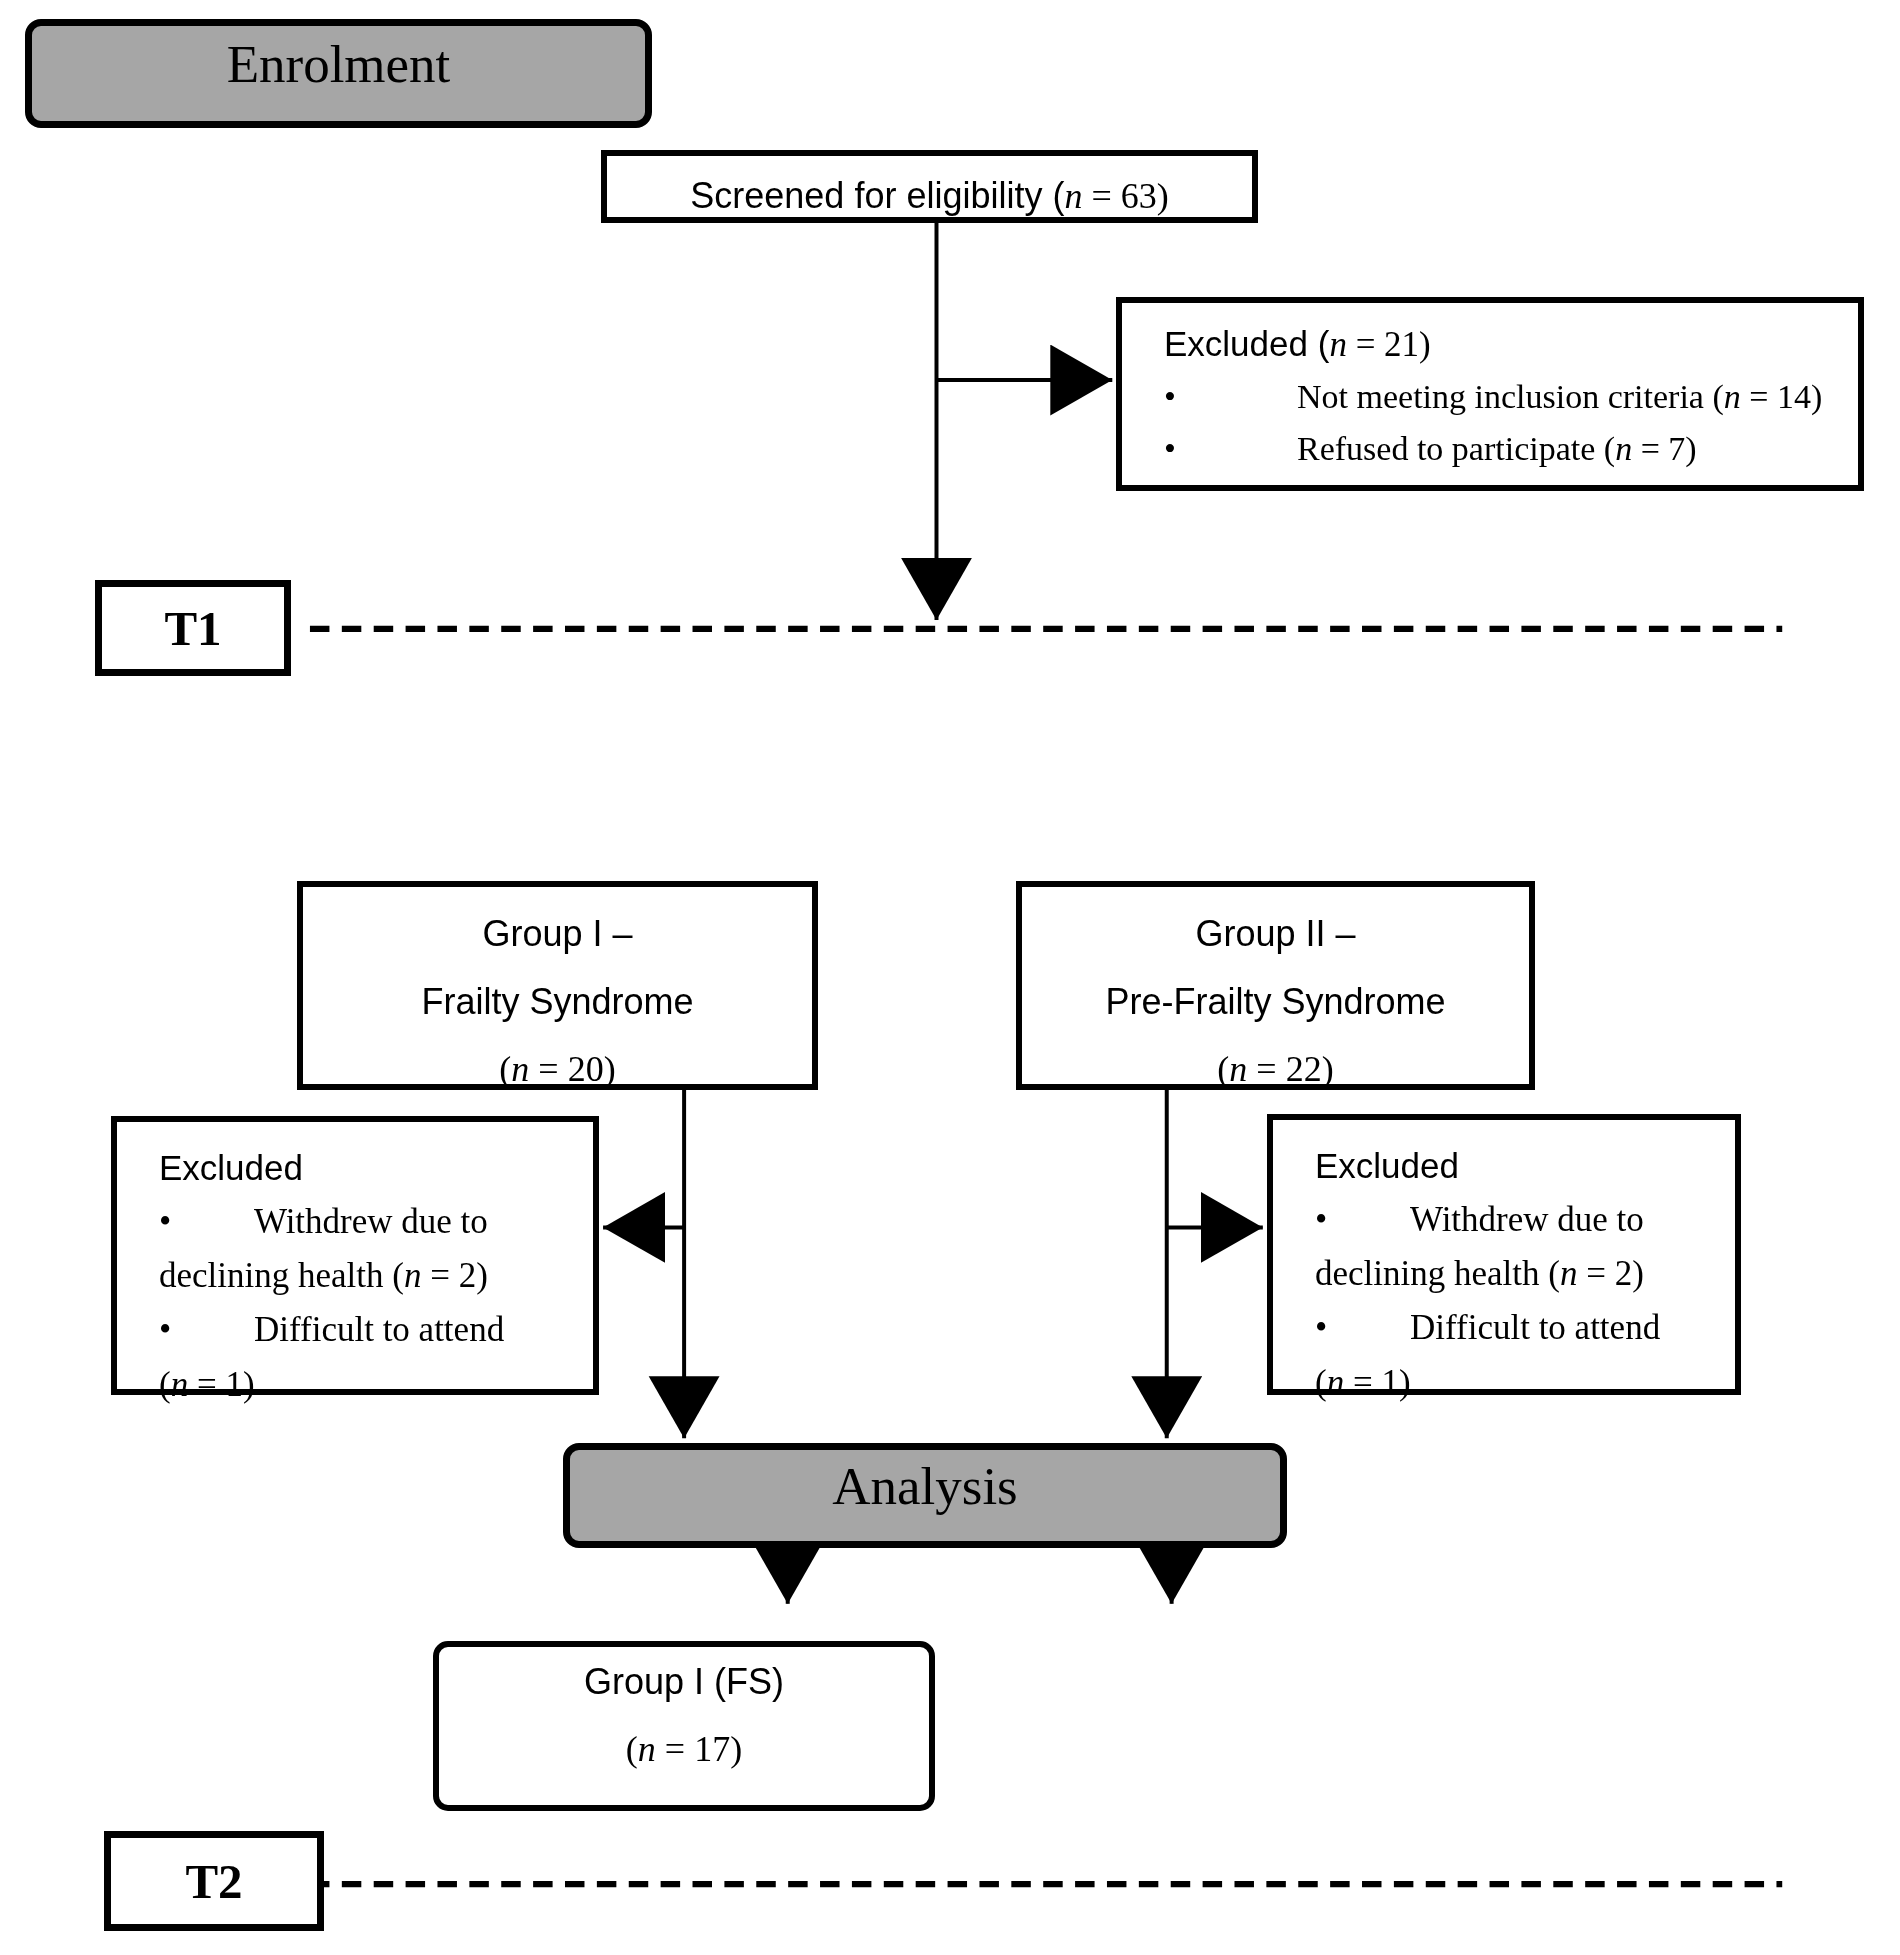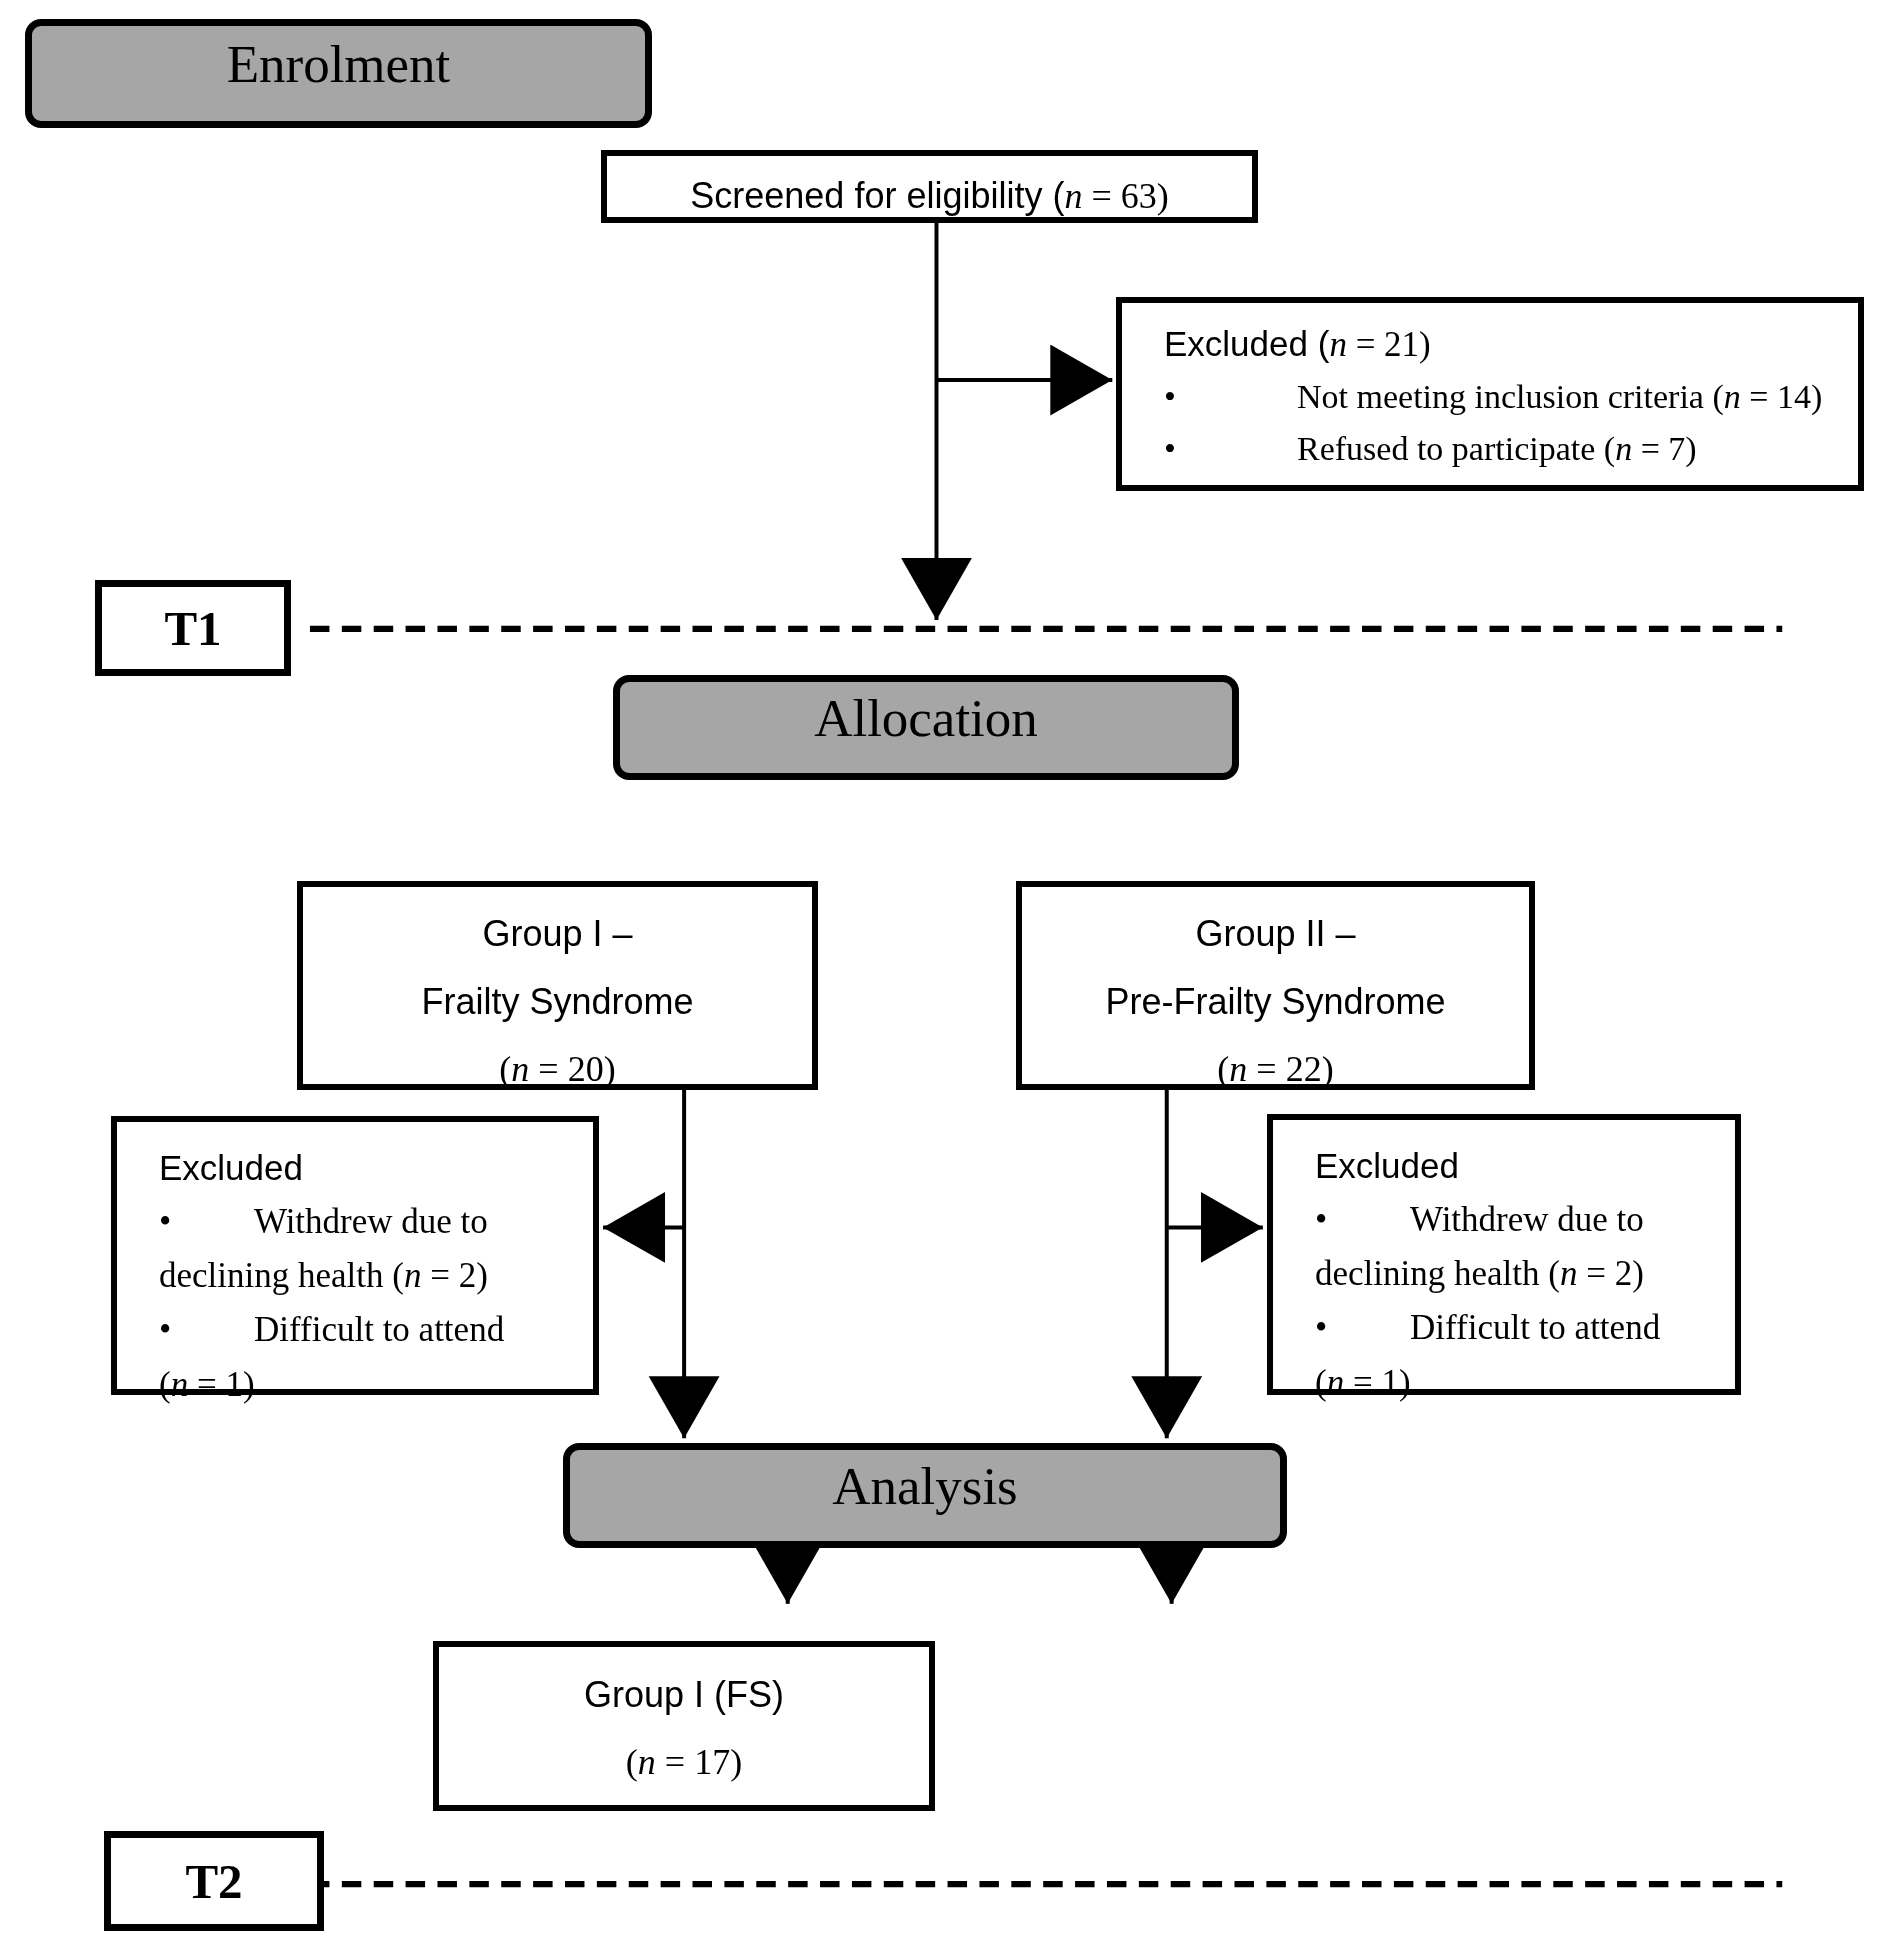--- a/index.html
+++ b/index.html
@@ -22,21 +22,21 @@
   .tp{
     display:flex;align-items:center;justify-content:center;
     font-family:"Liberation Serif",serif;font-weight:bold;font-size:49px;
   }
   .centerlines{
     display:flex;flex-direction:column;align-items:center;justify-content:flex-start;
     text-align:center;
     margin-top:32px;
   }
   .groupbox{padding-top:13.3px;font-size:36px;line-height:1.88;}
-  .finalbox{padding-top:14px;font-size:36px;line-height:1.88;}
+  .finalbox{padding-top:1px;font-size:36px;line-height:1.88;border-radius:15px;}
   .screenedbox{display:flex;align-items:flex-end;justify-content:center;font-size:36px;}
   .excl-top{padding:21px 26.6px 0 42px;font-size:35px;display:flex;flex-direction:column;row-gap:13.3px;}
   .excl-side{padding:18.6px 17.7px 0 42px;font-size:35px;line-height:1.55;}
   .bullet-line{font-family:"Liberation Serif",serif;}
   .excl-top .bullet-line{font-size:34px;}
   .bullet-glyph{display:inline-block;width:133px;font-family:"Liberation Serif",serif;}
   .excl-side .bullet-glyph{width:95px;}
   .n{font-family:"Liberation Serif",serif;font-style:italic;}
   .count{font-family:"Liberation Serif",serif;}
   .sans-title{font-family:"Liberation Sans",sans-serif;}
@@ -91,23 +91,20 @@
     </div>
     <div class="bullet-line">
       <span class="bullet-glyph">•</span><span>Refused to participate (</span><span class="n">n</span><span> = 7)</span>
     </div>
   </div>
 
   <div class="box tp" style="left:95px;top:580px;width:196px;height:96px;border-width:7px;">
     <span>T1</span>
   </div>
 
-  <div class="stage" style="left:613px;top:675px;width:626px;height:105px;">
-    <span>Allocation</span>
-  </div>
 
   <div class="box centerlines groupbox" style="left:297px;top:849px;width:521px;height:209px;">
     <div>Group I –</div>
     <div>Frailty Syndrome</div>
     <div class="count">
       <span>(</span><span class="n">n</span><span> = 20)</span>
     </div>
   </div>
 
   <div class="box centerlines groupbox" style="left:1016px;top:849px;width:519px;height:209px;">

